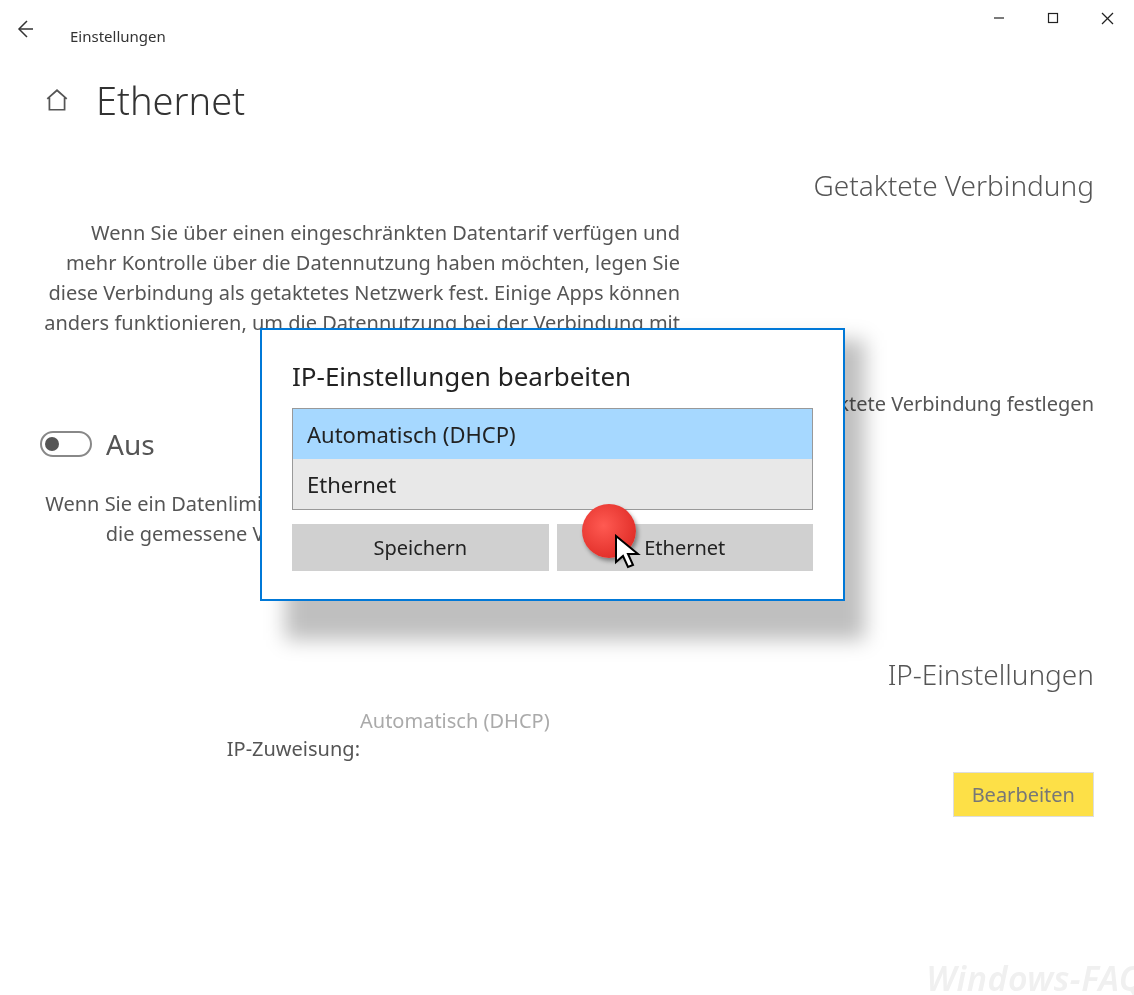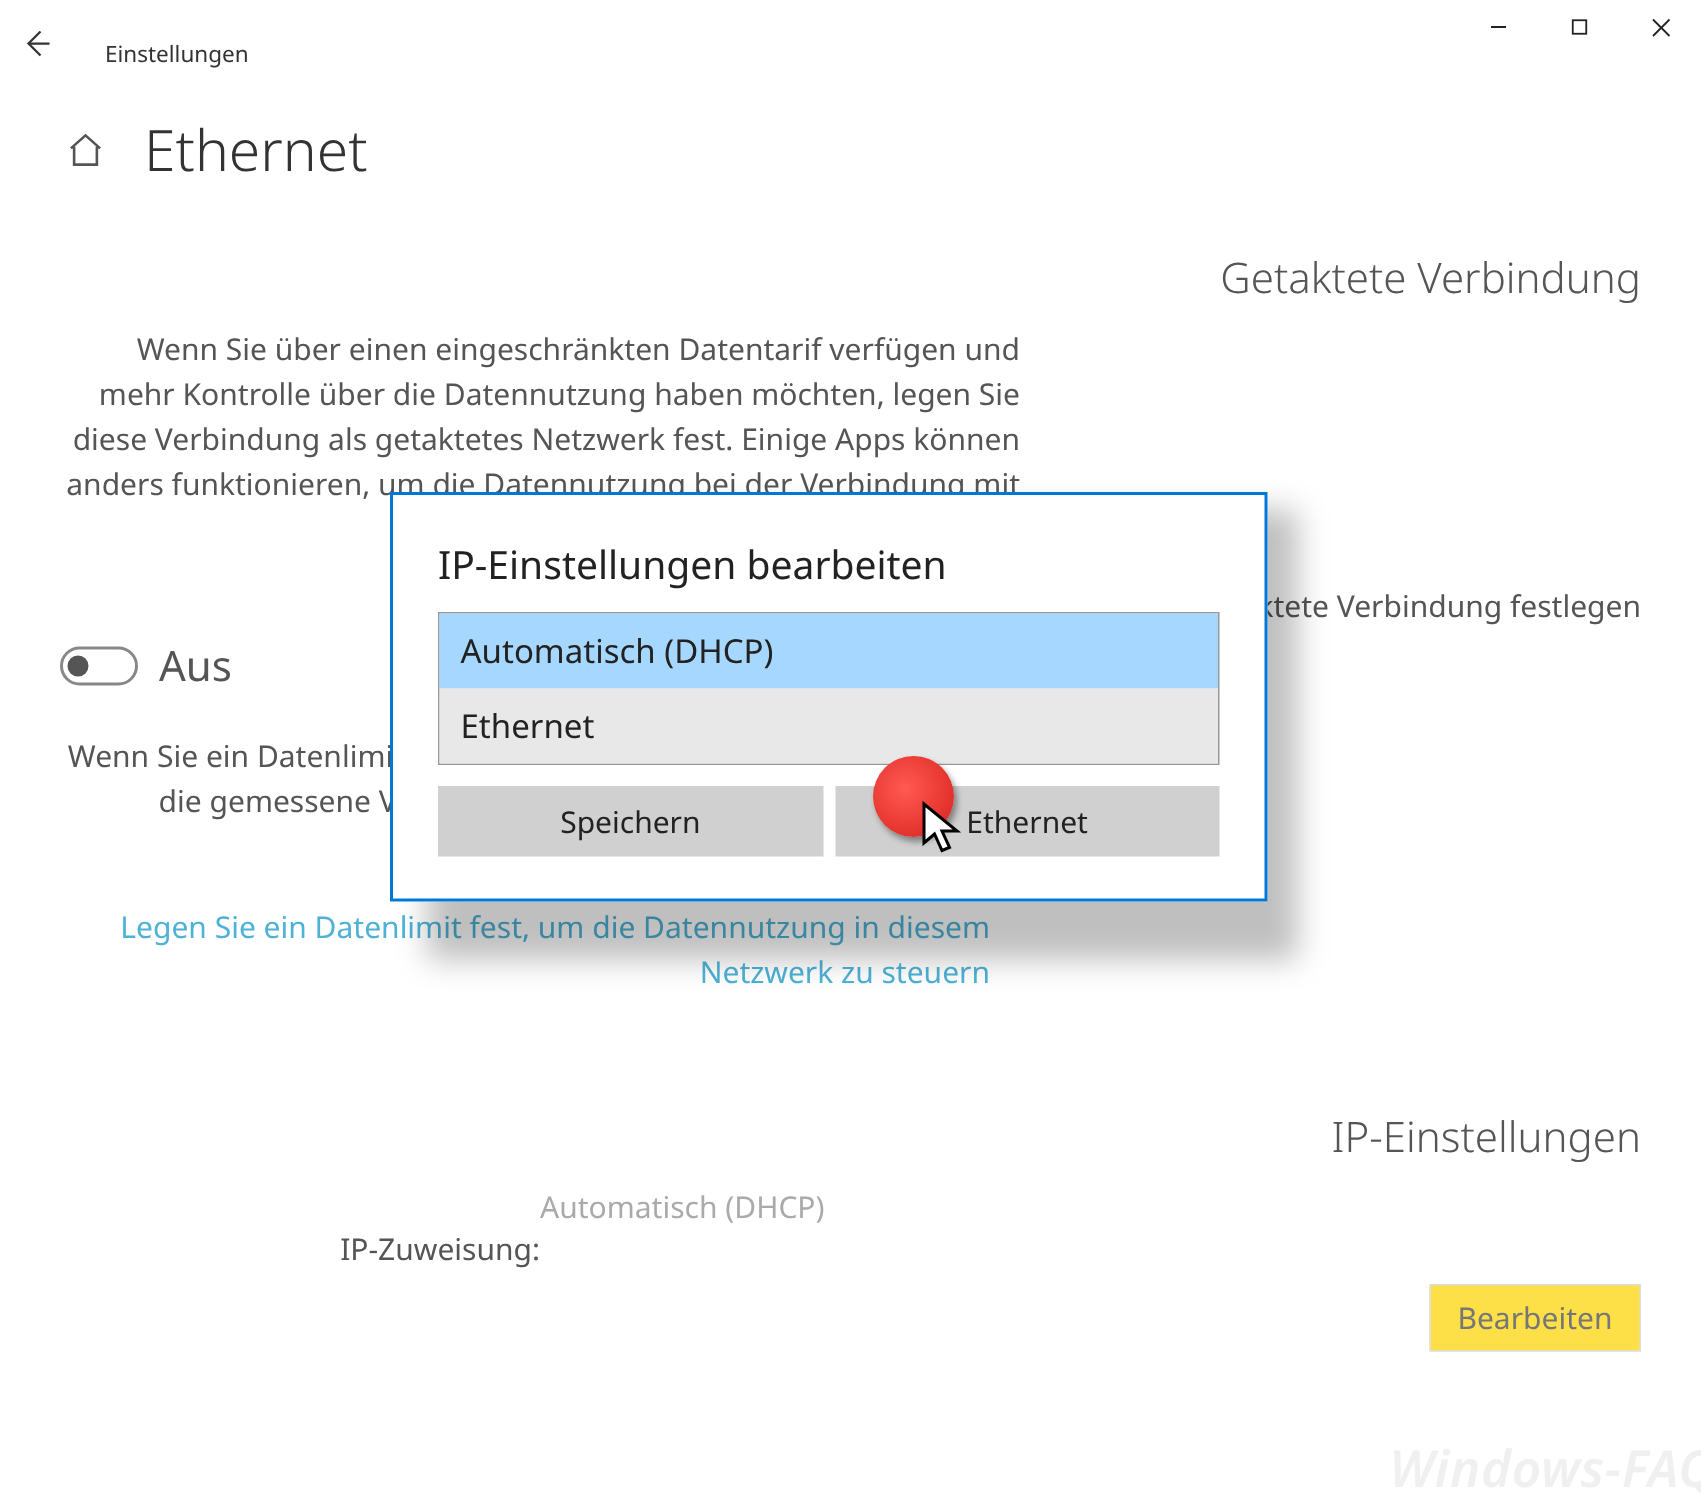--- a/index.html
+++ b/index.html
@@ -238,21 +238,20 @@
 
   <div class="field-label">Als getaktete Verbindung festlegen</div>
   <div class="toggle-row">
     <div class="toggle">
         <div class="knob"></div>
       </div>
     <div class="toggle-label">Aus</div>
   </div>
 
   <div class="body-text">Wenn Sie ein Datenlimit festlegen, wird Windows die Einstellung für die gemessene Verbindung festlegen, um unter dem Limit zu bleiben.</div>
-  <div class="body-text link" style="margin-top:24px; max-width:620px;">Legen Sie ein Datenlimit fest, um die Datennutzung in diesem Netzwerk zu steuern</div>
 
   <div class="section-heading" style="margin-top:76px;">IP-Einstellungen</div>
   <div class="ip-row">
     <div class="ip-label">IP-Zuweisung:</div>
     <div class="ip-value">Automatisch (DHCP)</div>
   </div>
   <div class="edit-btn">Bearbeiten</div>
 </div>
 
 <div class="overlay-shadow"></div>

